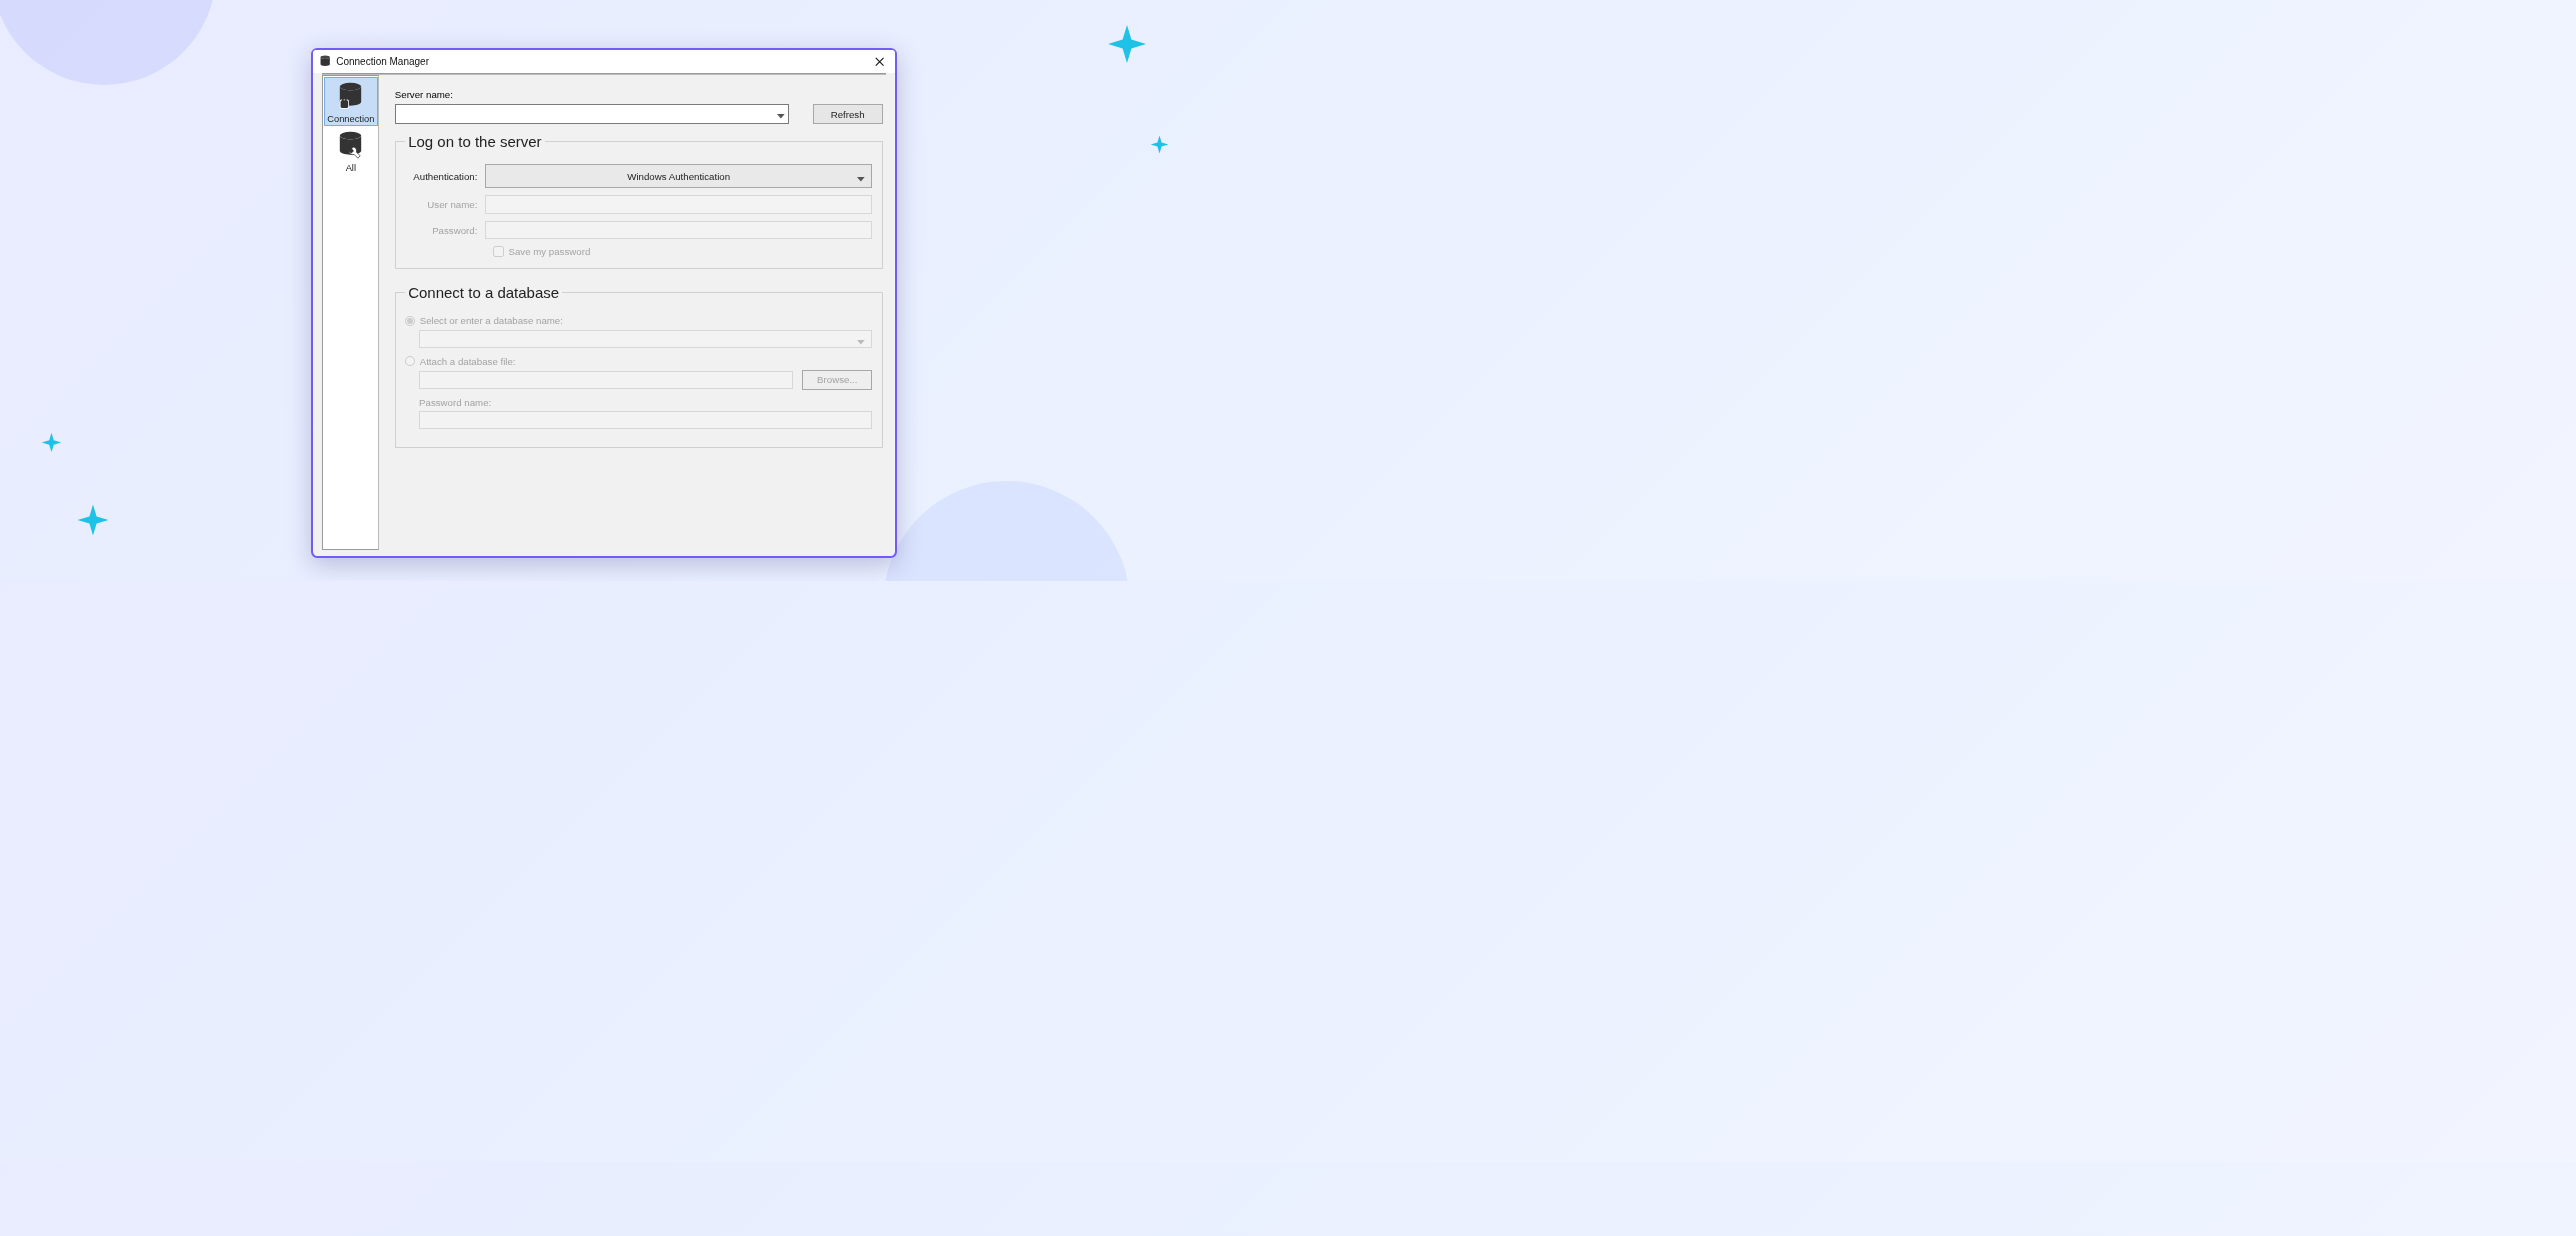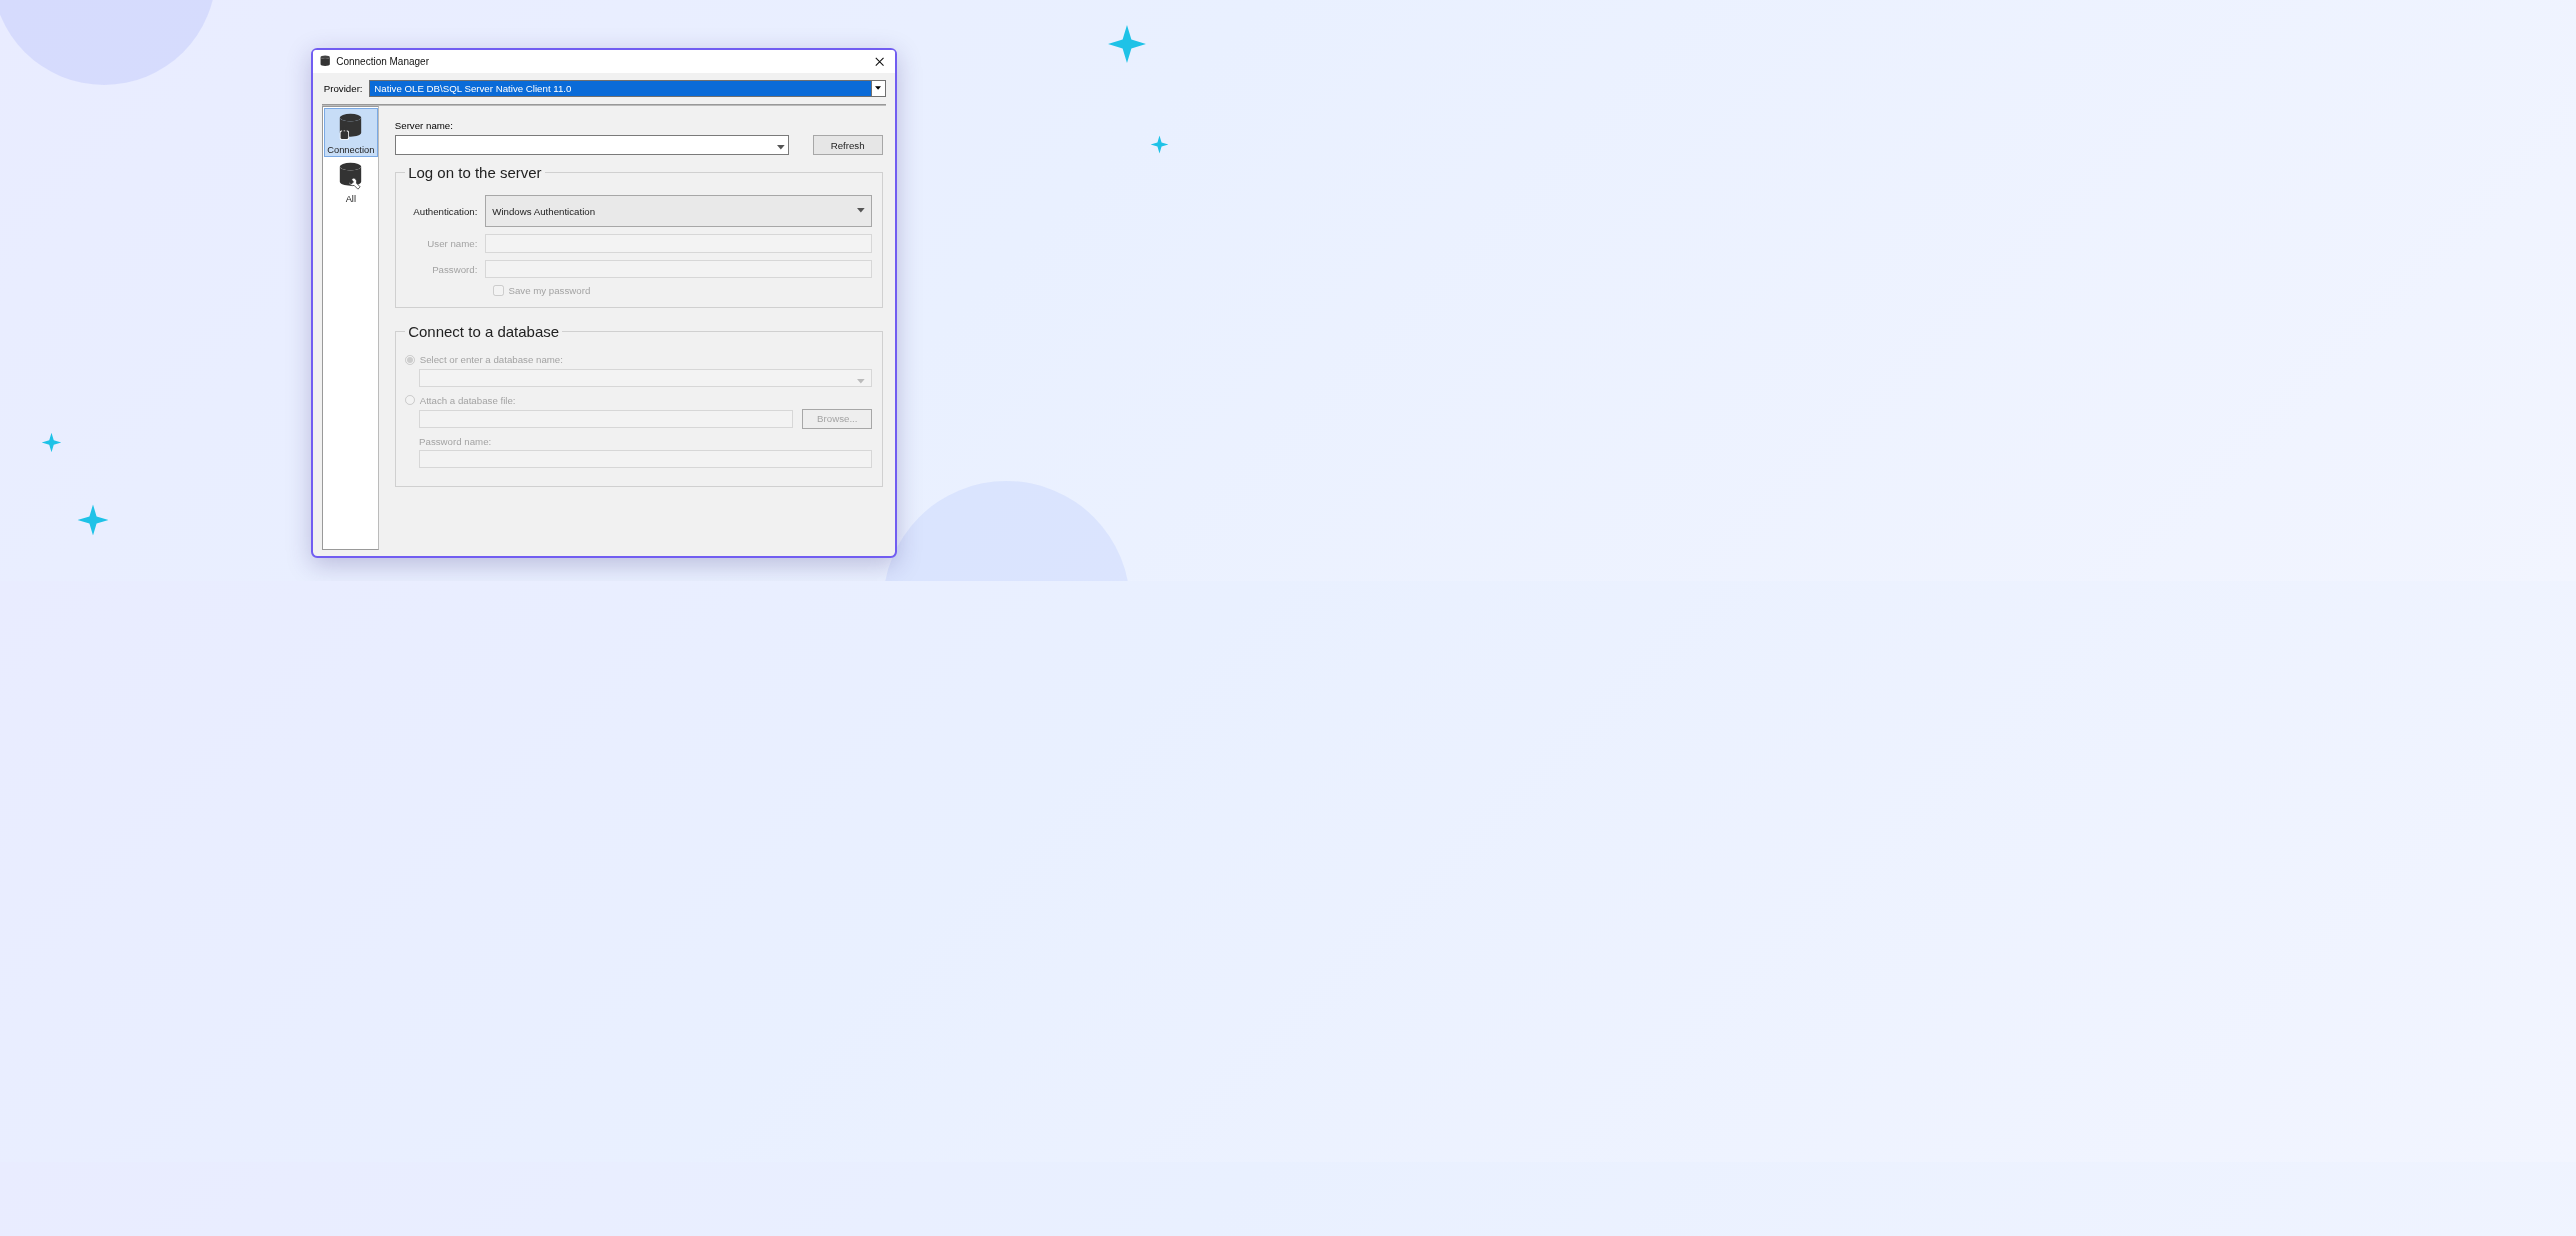--- a/index.html
+++ b/index.html
@@ -51,21 +51,21 @@
   .btn:disabled { color:#a3a3a3; background:#eee; }
 
   fieldset.group { border:0.8px solid #d0d0d0; margin:4.6px 0 10.8px 0; padding:14px 9.3px 10.8px 9.3px; }
   fieldset.group > legend { padding:0 3.1px; color:#222; font-size:15px; }
 
   .form-row { display:flex; align-items:center; margin-bottom:7px; }
   .form-row label { width:80px; text-align:right; padding-right:7.7px; color:#222; }
   .form-row.disabled label { color:#a3a3a3; }
   .text-input { flex:1; height:18.5px; border:0.8px solid #b9b9b9; background:#fafafa; }
   .text-input[disabled] { background:#f3f3f3; border-color:#d7d7d7; }
-  .select { flex:1; height:32px; border:0.8px solid #a7a7a7; background:#e9e9e9; position:relative; padding:0 6.2px; display:flex; align-items:center; color:#222; }
+  .select { flex:1; height:24px; border:0.8px solid #a7a7a7; background:#e9e9e9; position:relative; padding:0 6.2px; display:flex; align-items:center; color:#222;justify-content:center; }
   .select .caret { position:absolute; right:6.2px; top:7.7px; }
   .chk-row { display:flex; align-items:center; margin-left:88px; gap:4.6px; color:#a3a3a3; }
   .chk-row input { width:10.8px; height:10.8px; }
   .radio-row { display:flex; align-items:center; gap:4.6px; margin-bottom:4.6px; color:#a3a3a3; }
   .radio-row input { width:10px; height:10px; }
   .indented { margin-left:14px; }
 
   .combo-disabled { height:18.5px; border:0.8px solid #d7d7d7; background:#f3f3f3; position:relative; flex:1; }
   .combo-disabled .caret { position:absolute; right:6.2px; top:6.2px; opacity:.35; }
 
@@ -113,31 +113,20 @@
         </svg>
     </span>
     <span class="title-text">Connection Manager</span>
     <span class="title-close">
       <svg viewBox="0 0 12 12">
           <path d="M1 1 L11 11 M11 1 L1 11" stroke="#111" stroke-width="1.4"></path>
         </svg>
     </span>
   </div>
 
-  <div class="provider-row">
-    <label>Provider:</label>
-    <div class="provider-select">
-      <span>Native OLE DB\SQL Server Native Client 11.0</span>
-      <span class="caret">
-        <svg viewBox="0 0 10 7">
-            <path d="M0 0 L5 6 L10 0 Z" fill="#000"></path>
-          </svg>
-      </span>
-    </div>
-  </div>
   <div class="rule"></div>
 
   <div class="body">
 
     <div class="sidebar">
       <div class="side-item selected">
         <span class="icon-wrap">
           <svg width="29" height="31" viewBox="0 0 38 40">
             <ellipse cx="19" cy="7" rx="14" ry="5" fill="#333"></ellipse>
             <path d="M5 7v20c0 2.8 6.3 5 14 5s14-2.2 14-5V7c0 2.8-6.3 5-14 5S5 9.8 5 7z" fill="#333"></path>

